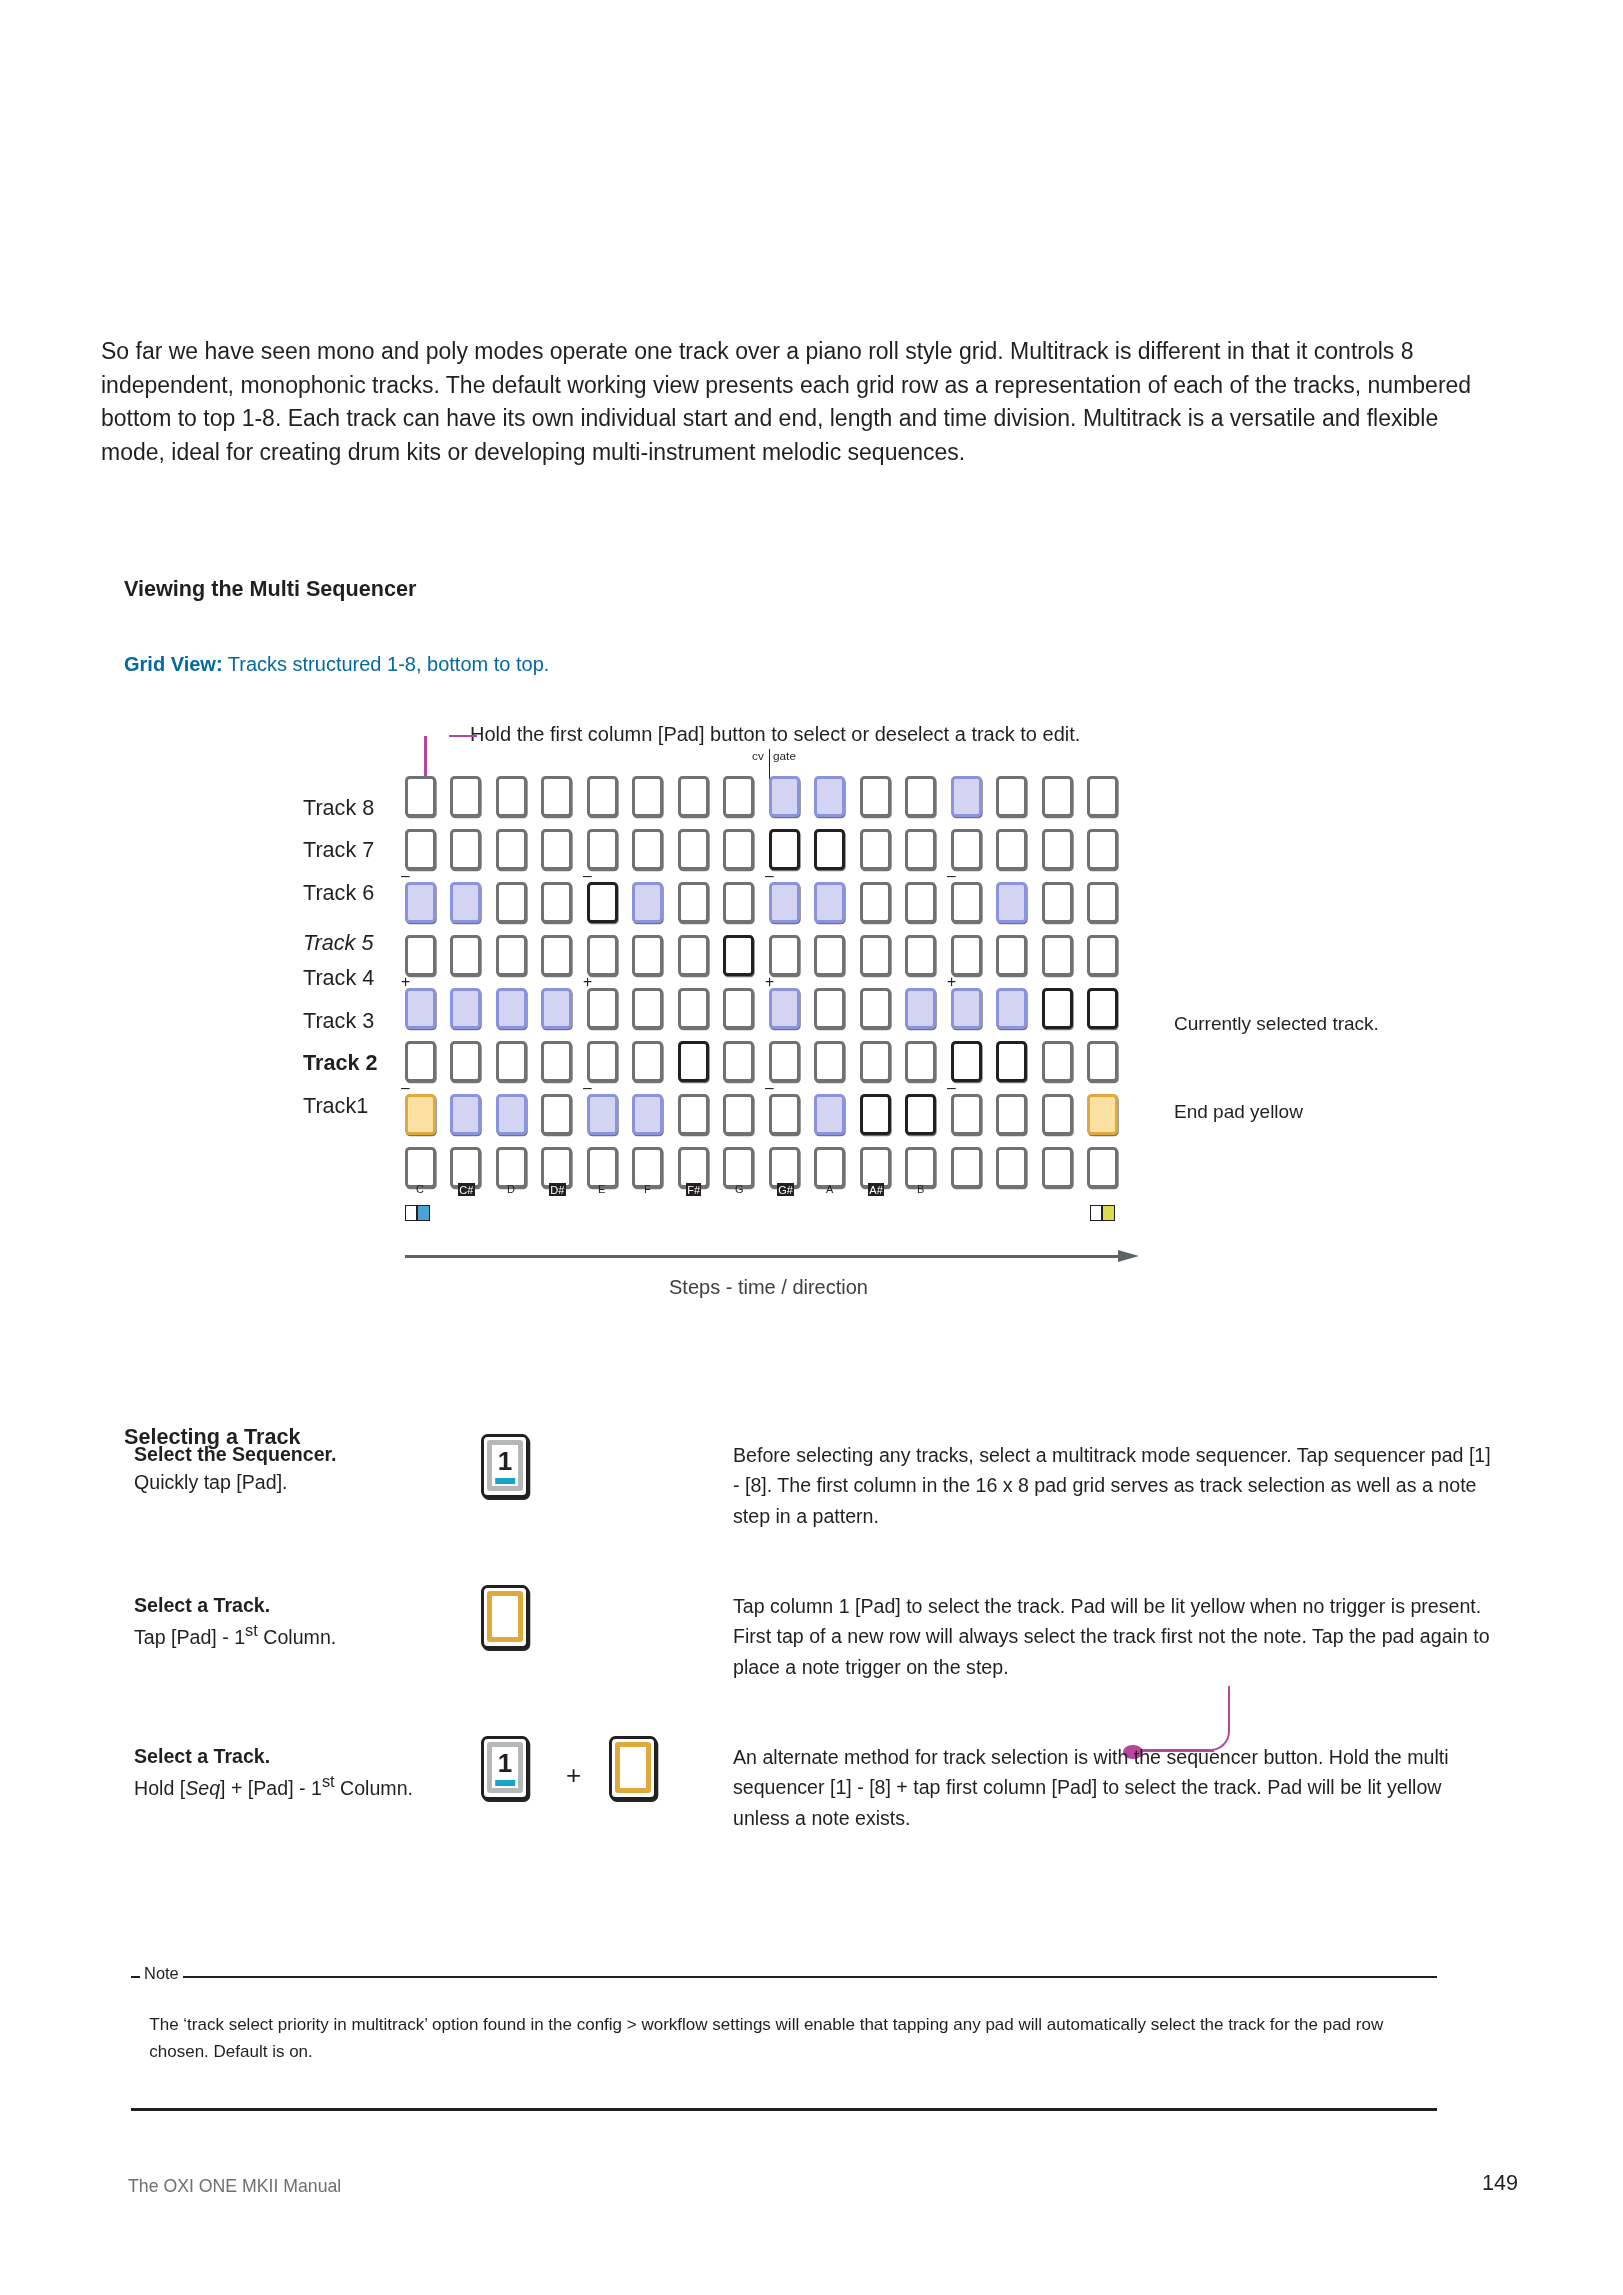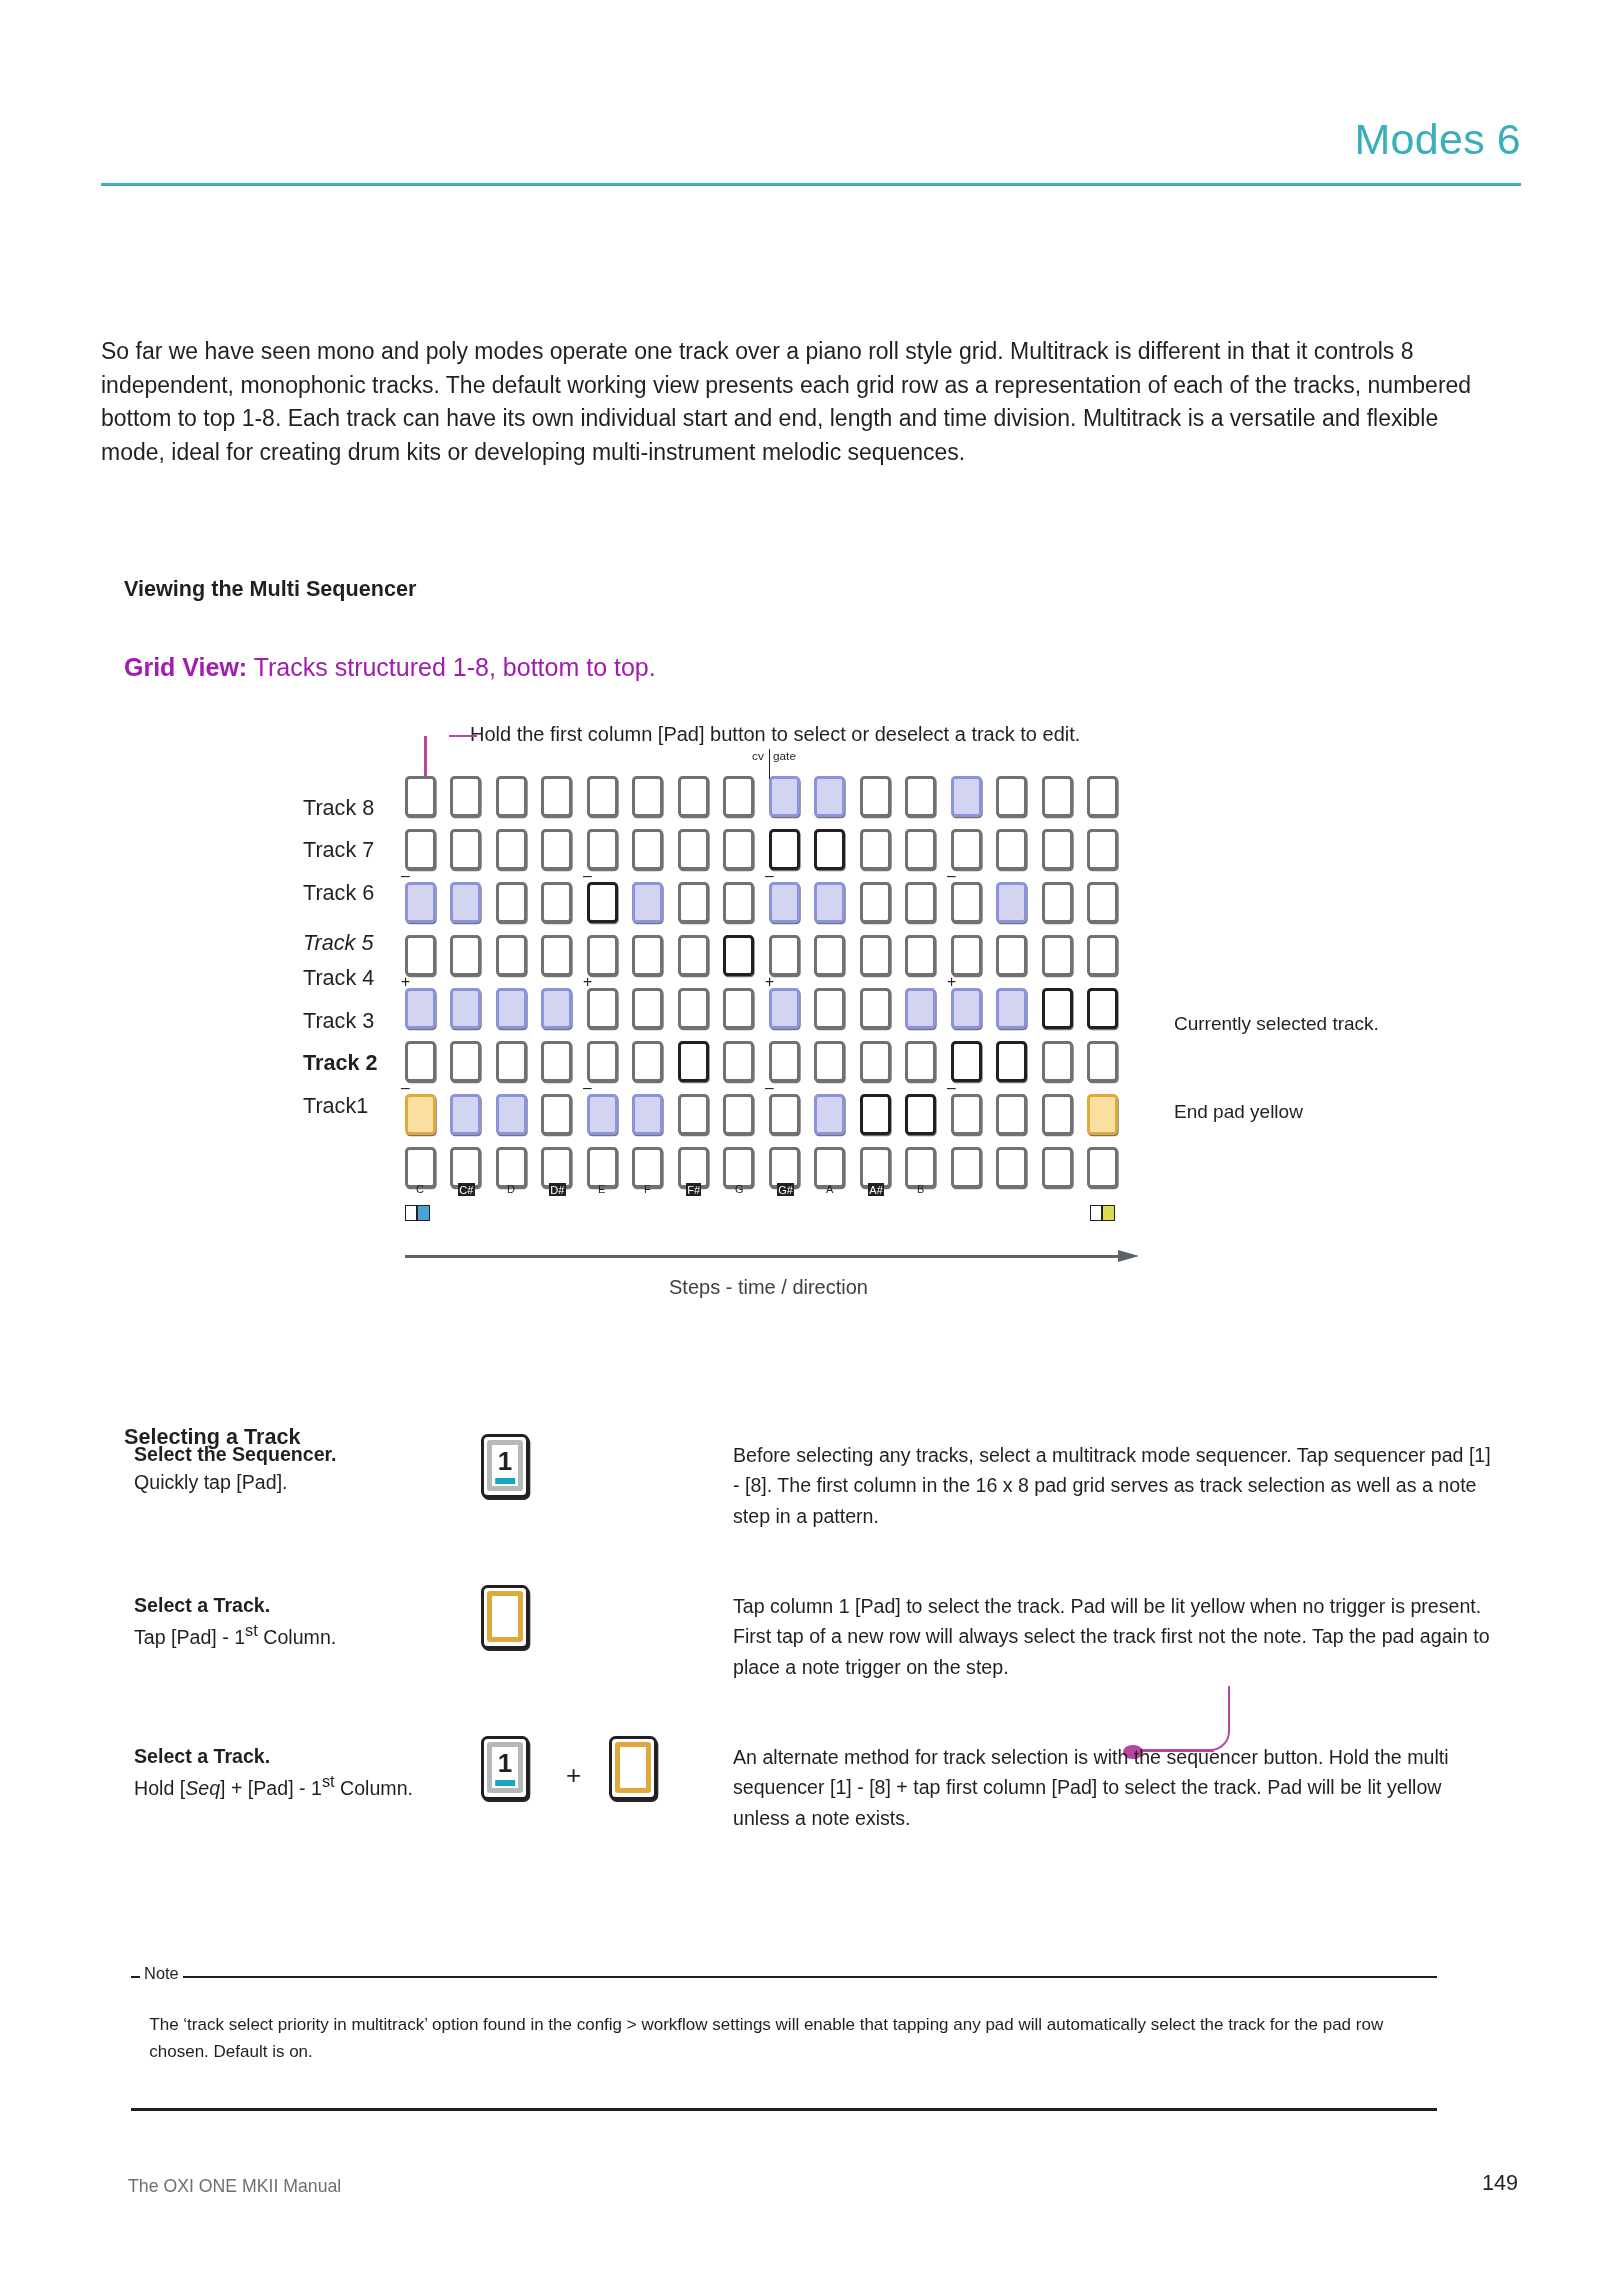--- a/index.html
+++ b/index.html
@@ -75,22 +75,22 @@
     font-weight: bold;
     color: #231f20;
   }
   .h3.viewing { left: 124px; top: 576px; }
   .h3.selecting { left: 124px; top: 1384px; margin-top: 40px; }
 
   .gridview-line {
     position: absolute;
     left: 124px;
     top: 653px;
-    font-size: 25px;
-    color: #a21caf;
+    font-size: 20px;
+    color: #0369a1;
   }
   .gridview-line b { font-weight: bold; }
 
   
   .diagram {
     position: absolute;
     left: 0;
     top: 713px;
     width: 1623px;
     height: 576px;
@@ -410,26 +410,20 @@
     top: 2170px;
     font-size: 21.6px;
     color: #231f20;
   }
 </style>
 </head>
 <body>
 
 <div class="page">
 
-  <div class="header">
-    <div class="header-title">
-      <span>Modes</span><span class="num">6</span>
-    </div>
-    <div class="header-rule"></div>
-  </div>
 
   <div class="intro">So far we have seen mono and poly modes operate one track over a piano roll style grid. Multitrack is different in that it controls 8 independent, monophonic tracks. The default working view presents each grid row as a representation of each of the tracks, numbered bottom to top 1-8. Each track can have its own individual start and end, length and time division. Multitrack is a versatile and flexible mode, ideal for creating drum kits or developing multi-instrument melodic sequences.</div>
 
   <div class="h3 viewing">Viewing the Multi Sequencer</div>
   <div class="gridview-line">
     <b>Grid View:</b><span> Tracks structured 1-8, bottom to top.</span>
   </div>
 
   <div class="diagram">
 

